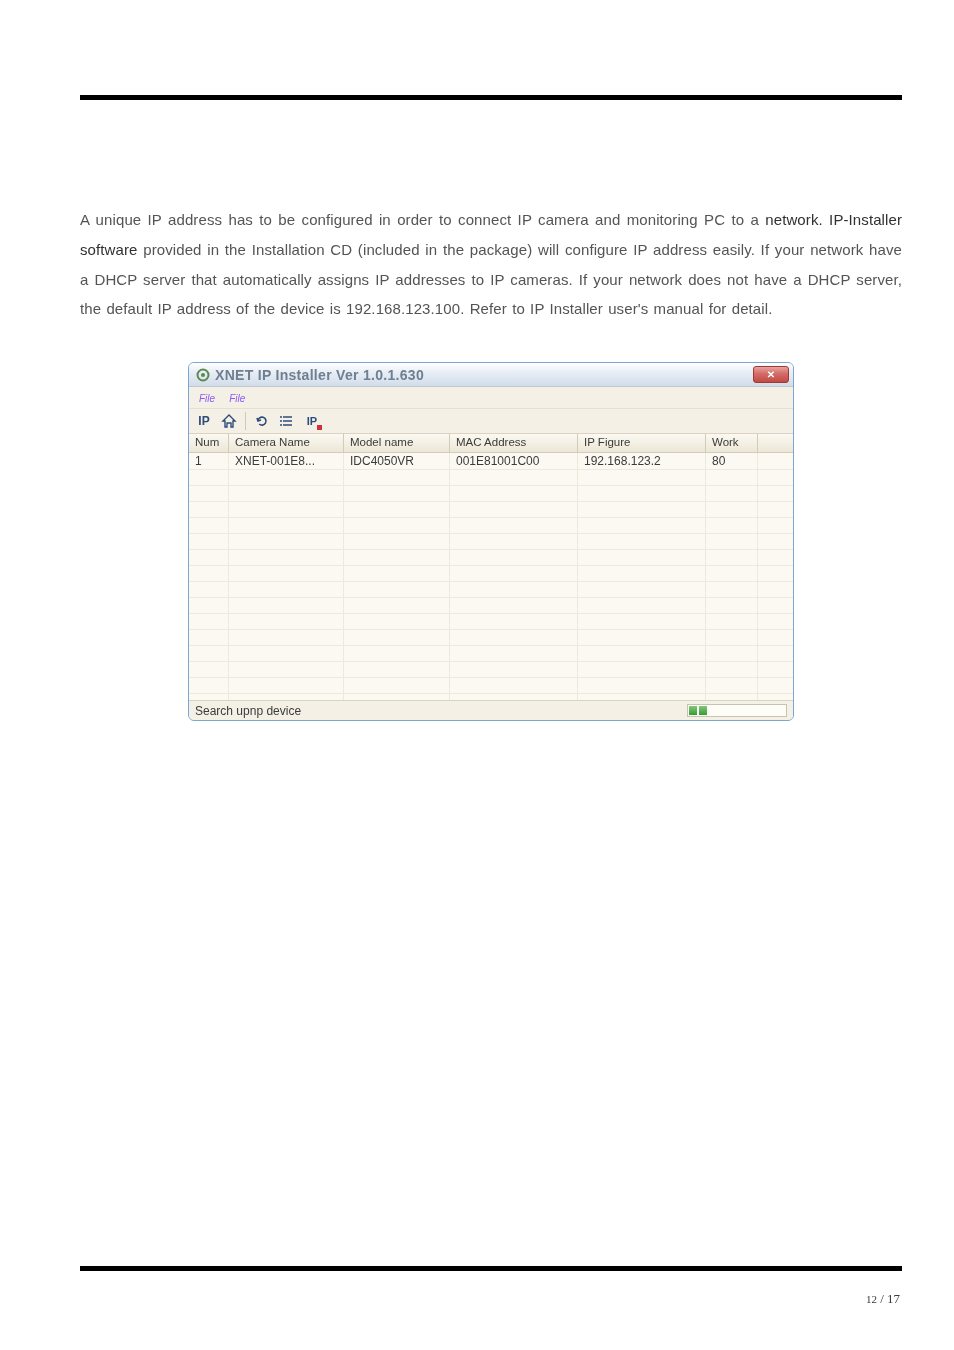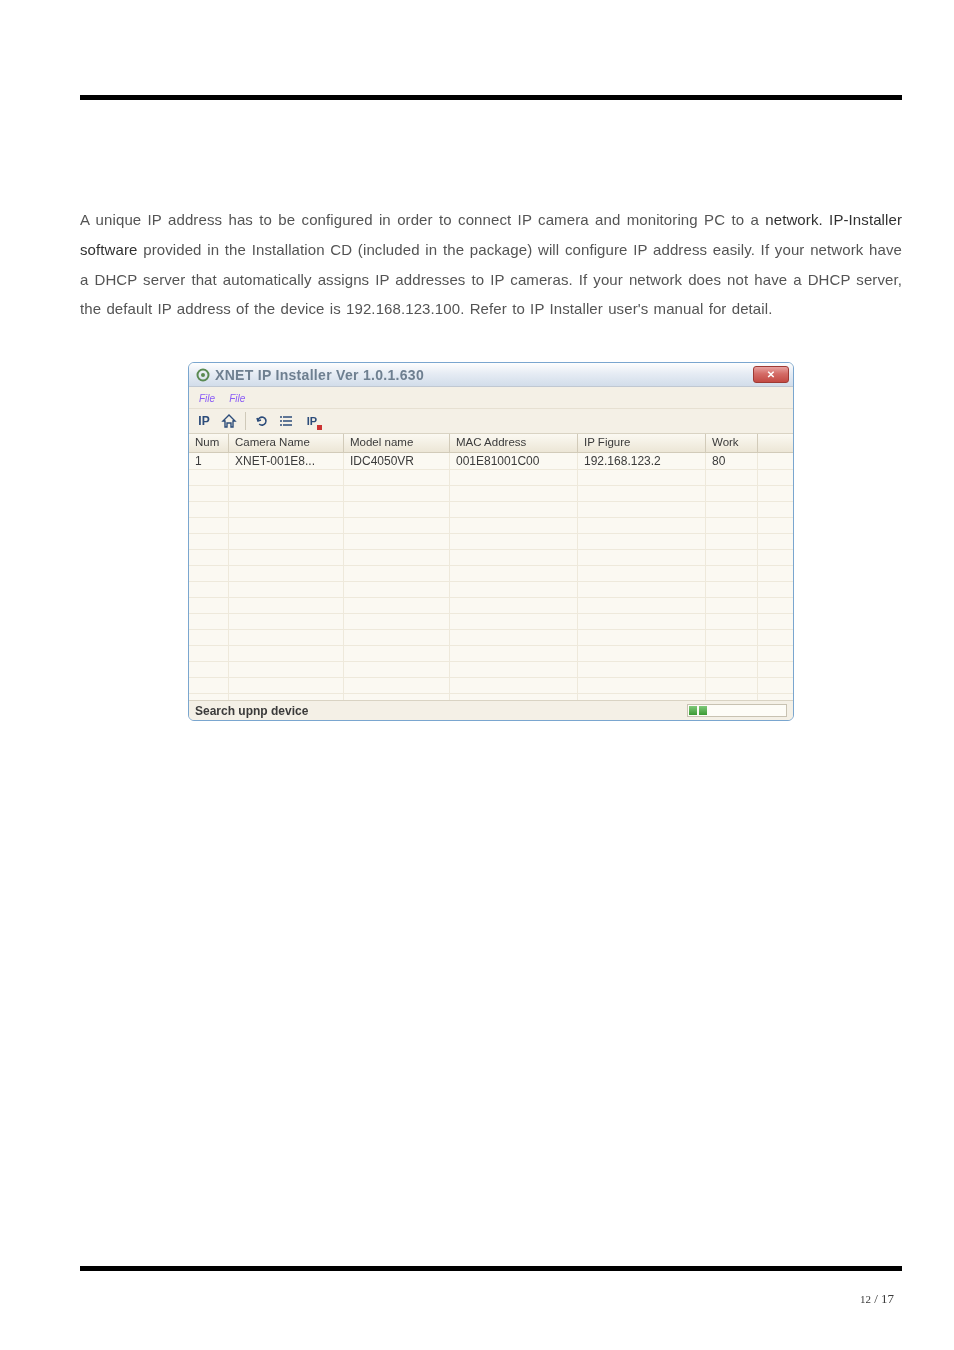--- a/index.html
+++ b/index.html
@@ -197,21 +197,21 @@
   .statusbar {
     height: 19px;
     background: #f4f0e6;
     border-top: 1px solid #d9d3c3;
     display: flex;
     align-items: center;
     padding: 0 6px;
     font-size: 12px;
     color: #3b3b3b;
   }
-  .statusbar .status-text { flex: 1; font-weight: bold; }
+  .statusbar .status-text { flex: 1; }
   .statusbar .progress {
     width: 100px;
     height: 13px;
     border: 1px solid #c8c2b2;
     background: #fdfcf7;
     display: flex;
     align-items: center;
     padding: 1px;
     gap: 2px;
     box-sizing: border-box;
@@ -225,21 +225,21 @@
     text-align: center;
     font-family: Verdana, Arial, sans-serif;
     font-size: 13.5px;
     font-weight: bold;
     color: #3a3a3a;
     margin-top: 8px;
   }
   .pagenum {
     position: absolute;
     bottom: 43px;
-    right: 60px;
+    right: 54px;
     font-family: "Times New Roman", serif;
     font-size: 13px;
     color: #3a3a3a;
   }
   .pagenum .small { font-size: 11px; }
 </style>
 </head>
 <body>
 
 <div class="top-rule"></div>

